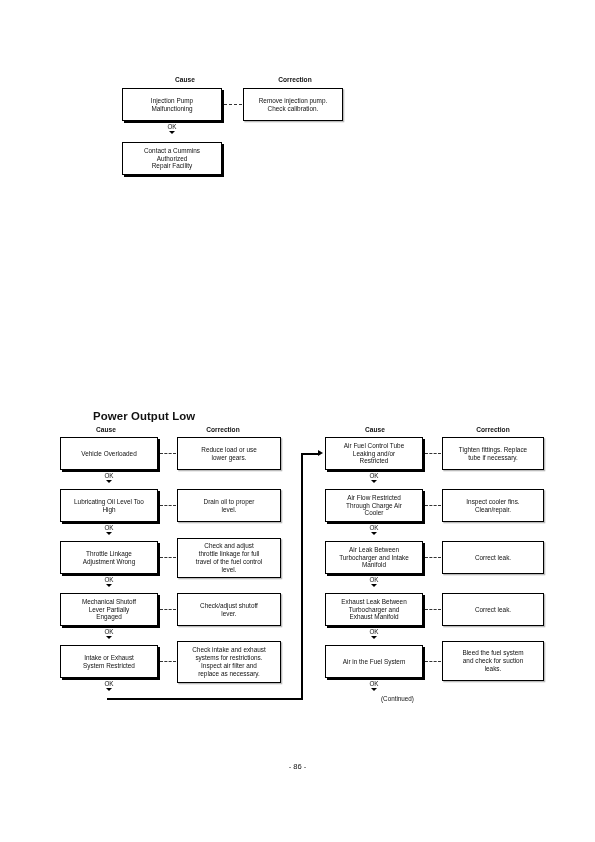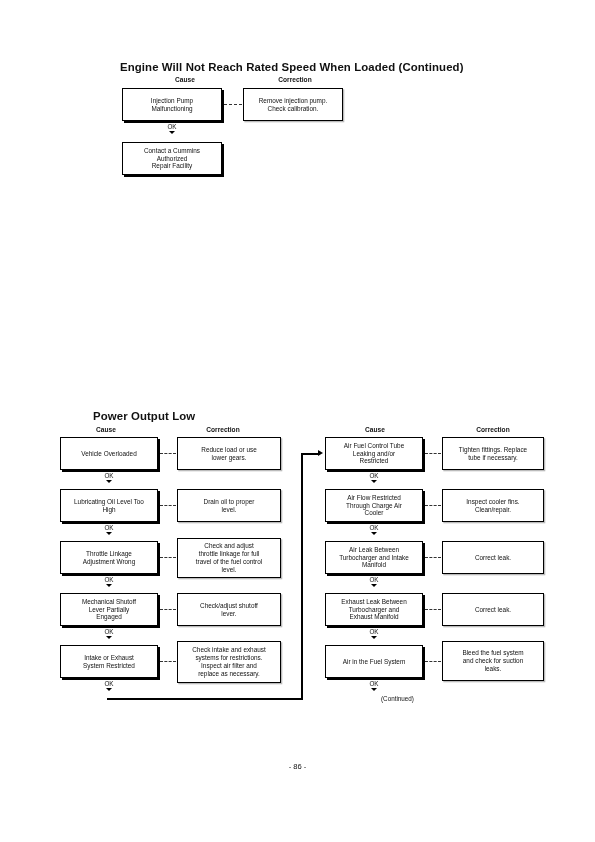--- a/index.html
+++ b/index.html
@@ -124,21 +124,20 @@
     text-align: center;
     font-size: 7.6px;
     color: #111;
   }
 </style>
 </head>
 <body>
 
 <div class="page">
 
-  <div class="section-title" id="sec1-title">Engine Will Not Reach Rated Speed When Loaded (Continued)</div>
 
   <div class="col-header" style="left:145px; top:76px; width:80px;">Cause</div>
   <div class="col-header" style="left:250px; top:76px; width:90px;">Correction</div>
 
   <div class="fbox cause-box" style="left:122px; top:88px; width:100px; height:33px;">
     <span class="txt">Injection Pump
 Malfunctioning</span>
   </div>
   <div class="dots" style="left:224px; top:104px; width:18px;"></div>
   <div class="fbox corr-box" style="left:243px; top:88px; width:100px; height:33px;">

